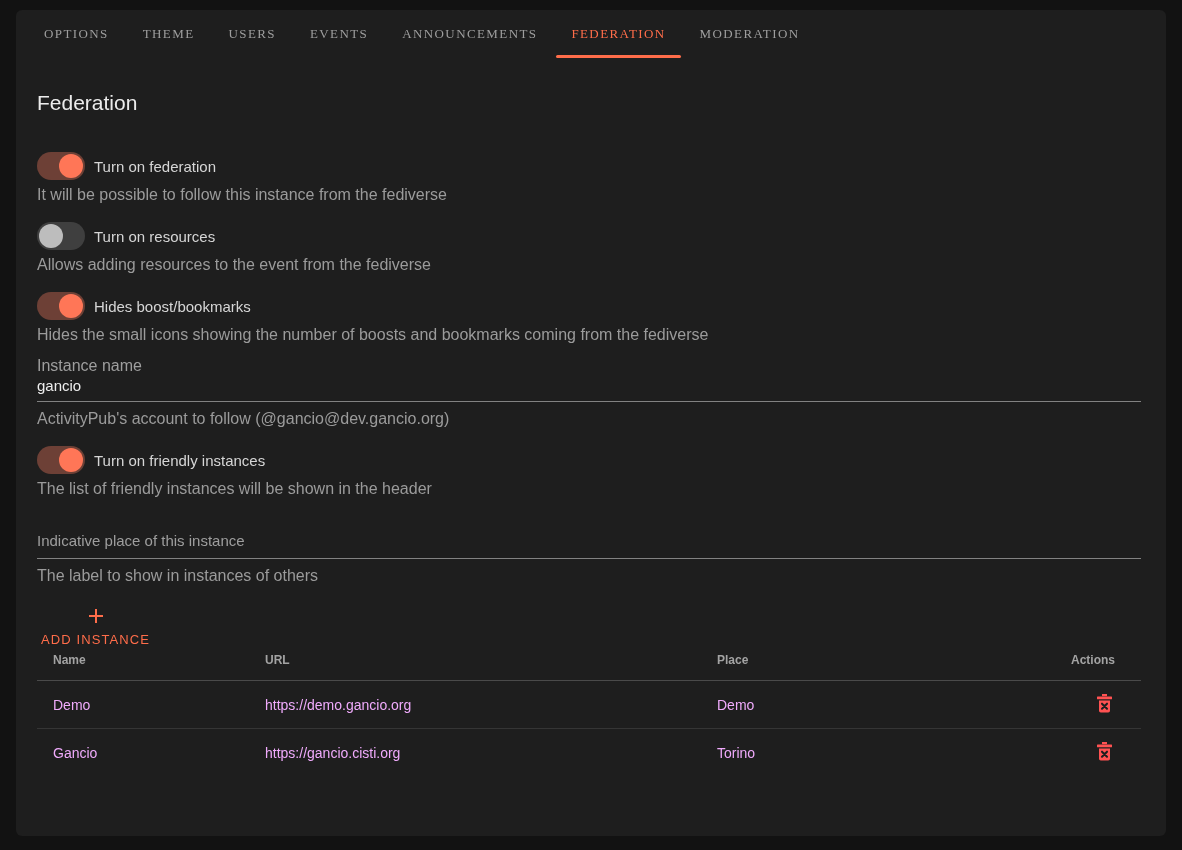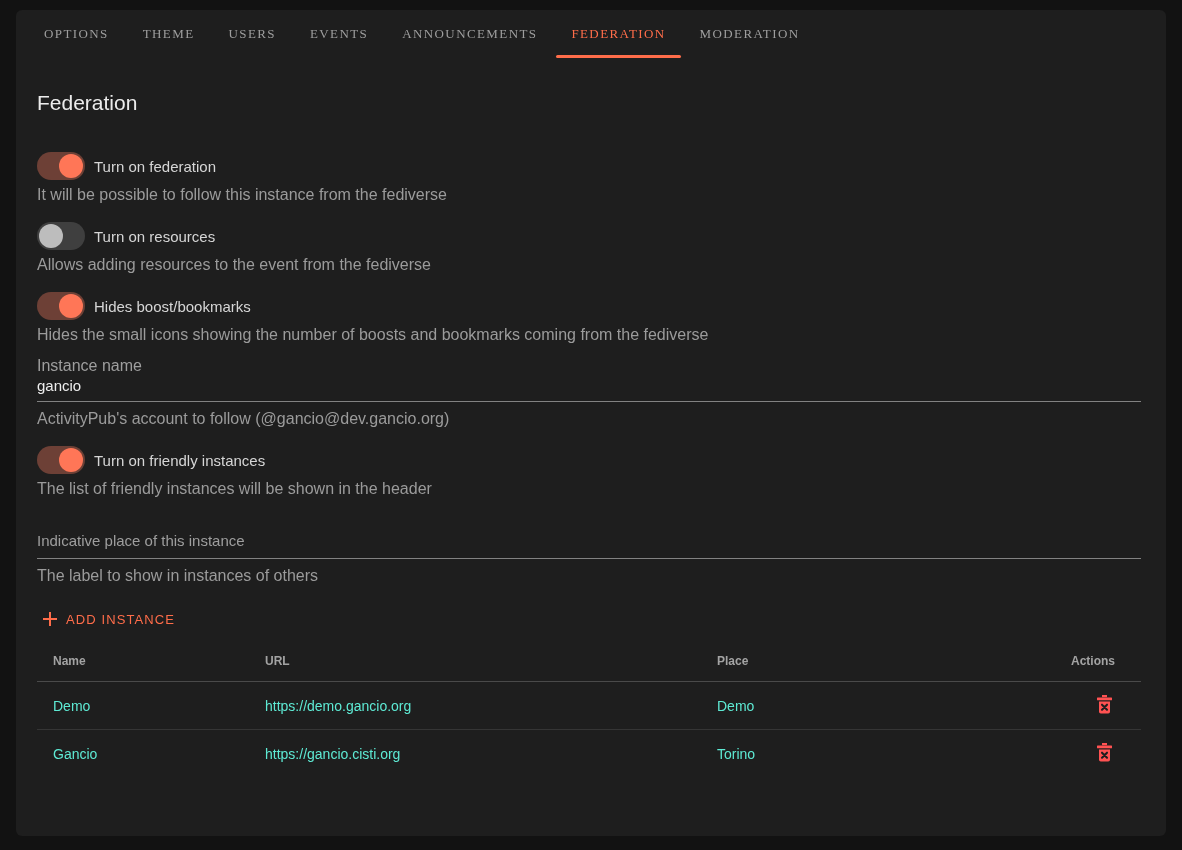--- a/index.html
+++ b/index.html
@@ -71,34 +71,34 @@
   }
   .text-input::placeholder{color:#9e9e9e;opacity:1;}
   .text-field .hint{margin-top:10px;}
   .text-field.place{margin-top:36px;}
   .text-field.place .text-input{margin-top:0;padding-bottom:9px;}
   
   .add-btn{
     margin-top:24px;display:inline-flex;align-items:center;gap:7px;
     height:24px;padding:0 4px;background:transparent;border:none;cursor:pointer;
     color:var(--accent);font-family:"Liberation Sans", sans-serif;
-    font-size:13px;font-weight:500;letter-spacing:1.1px;
+    font-size:13px;font-weight:500;letter-spacing:1.1px;flex-direction:column;
   }
   .plus-icon{display:inline-flex;}
   
   .itable{margin-top:8px;width:1104px;}
   .thead{
     display:flex;align-items:center;height:42px;
     border-bottom:1px solid #4a4a4a;
     font-size:12px;font-weight:700;color:#a3a3a3;
   }
   .trow{
     display:flex;align-items:center;height:48px;
     border-bottom:1px solid var(--divider);
-    font-size:14px;color:#5eead4;
+    font-size:14px;color:#f0abfc;
   }
   .trow:last-child{border-bottom:none;}
   .c1{width:212px;padding-left:16px;}
   .c2{width:452px;padding-left:16px;}
   .c3{flex:1;padding-left:16px;}
   .c4{width:130px;display:flex;justify-content:flex-end;padding-right:26px;text-align:right;}
   .del-btn{background:transparent;border:none;padding:2px;cursor:pointer;display:flex;}
 </style>
 </head>
 <body>

